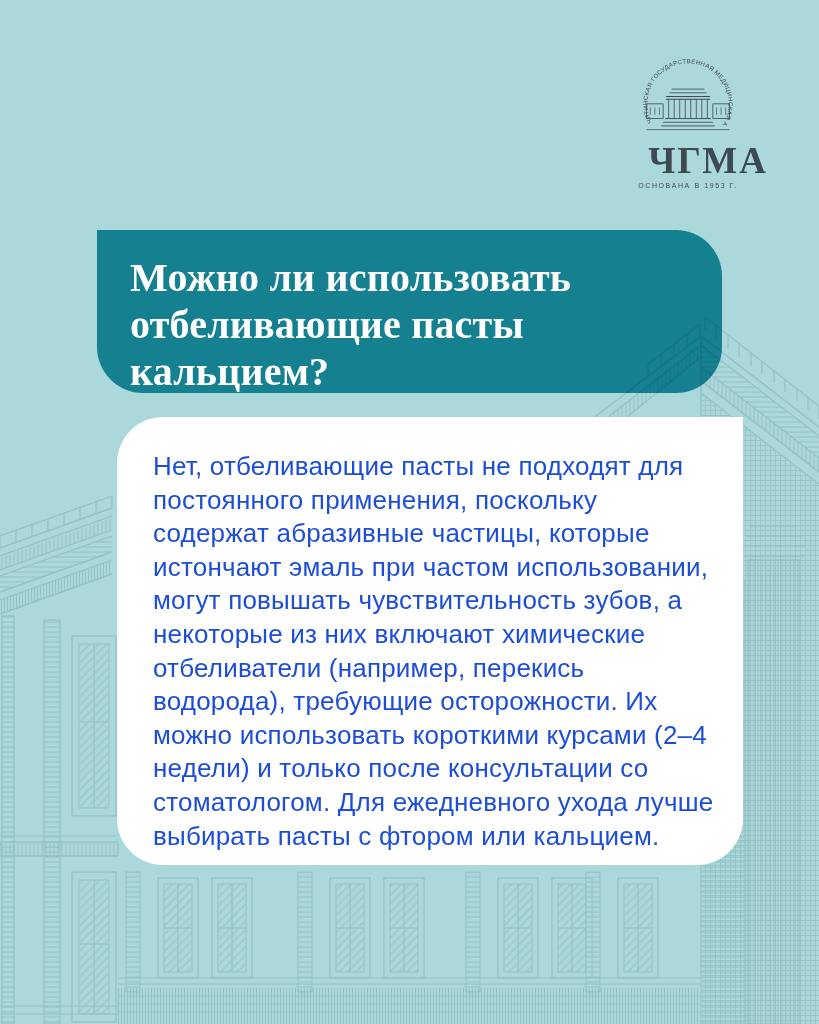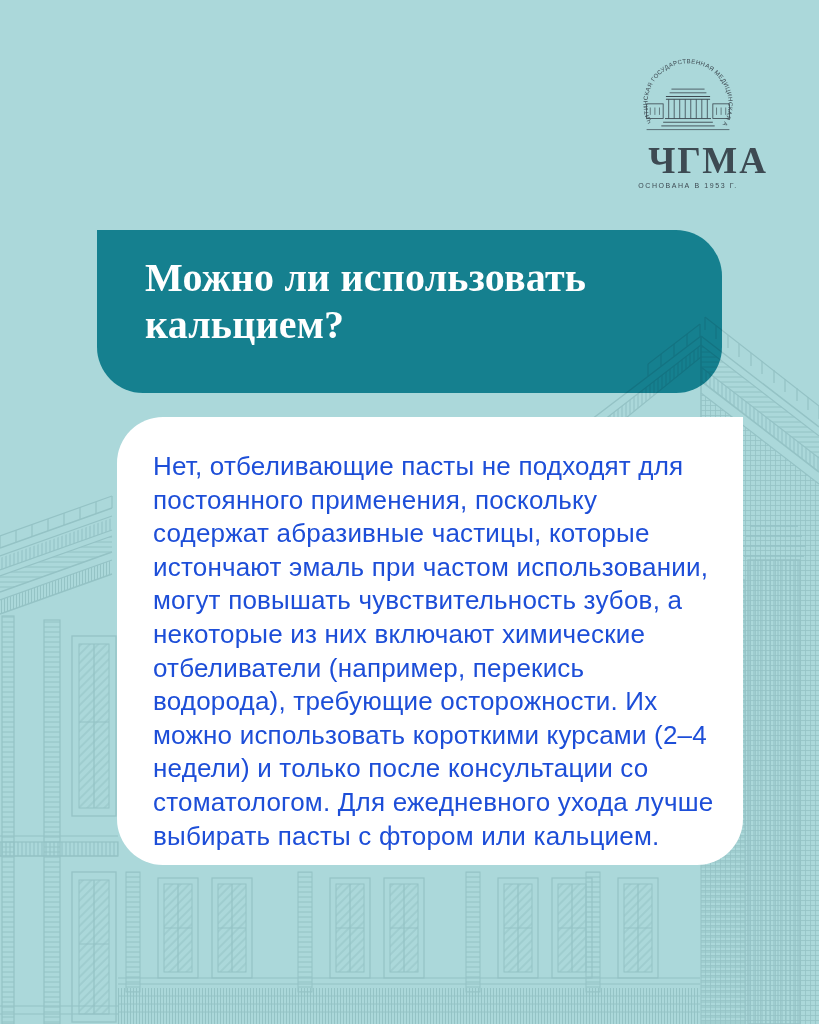--- a/index.html
+++ b/index.html
@@ -11,21 +11,21 @@
   .building-art{
     position:absolute;left:0;top:0;z-index:2;pointer-events:none;
     mix-blend-mode:multiply;
   }
   
   .qbox{
     position:absolute;left:97px;top:230px;width:625px;height:163px;
     background:#15808f;border-radius:0 46px 46px 46px;z-index:1;
   }
   .qtitle{
-    position:absolute;left:112px;top:230px;width:625px;z-index:3;
+    position:absolute;left:97px;top:230px;width:625px;z-index:3;
     padding:24px 0 0 33px;box-sizing:border-box;
     font-family:"Liberation Serif",serif;font-weight:bold;
     font-size:40px;line-height:47px;color:#ffffff;letter-spacing:.2px;
   }
   
   .acard{
     position:absolute;left:117px;top:417px;width:626px;height:448px;
     background:#ffffff;border-radius:46px 0 46px 46px;z-index:4;
     box-sizing:border-box;padding:33px 28px 0 36px;
   }
@@ -161,20 +161,21 @@
 
       <path d="M750 526 H798 M746 536 H802 M742 546 H806 M744 556 H804" stroke-width="1.4"></path>
       <rect x="748" y="560" width="52" height="464" fill="url(#pv)" stroke-width="1.4"></rect>
       <rect x="701" y="580" width="44" height="444" fill="url(#phd)" stroke-width="1"></rect>
     </g>
   </svg>
 
   <div class="qbox"></div>
   <div class="qtitle">
     <div>Можно ли использовать</div>
+    <div>отбеливающие пасты</div>
     <div>кальцием?</div>
   </div>
 
   <div class="acard">
     <p>Нет, отбеливающие пасты не подходят для постоянного применения, поскольку содержат абразивные частицы, которые истончают эмаль при частом использовании, могут повышать чувствительность зубов, а некоторые из них включают химические отбеливатели (например, перекись водорода), требующие осторожности. Их можно использовать короткими курсами (2–4 недели) и только после консультации со стоматологом. Для ежедневного ухода лучше выбирать пасты с фтором или кальцием.</p>
   </div>
 
   <div class="logo">
     <svg class="emblem" width="150" height="92" viewBox="0 0 150 100">
       <defs>

